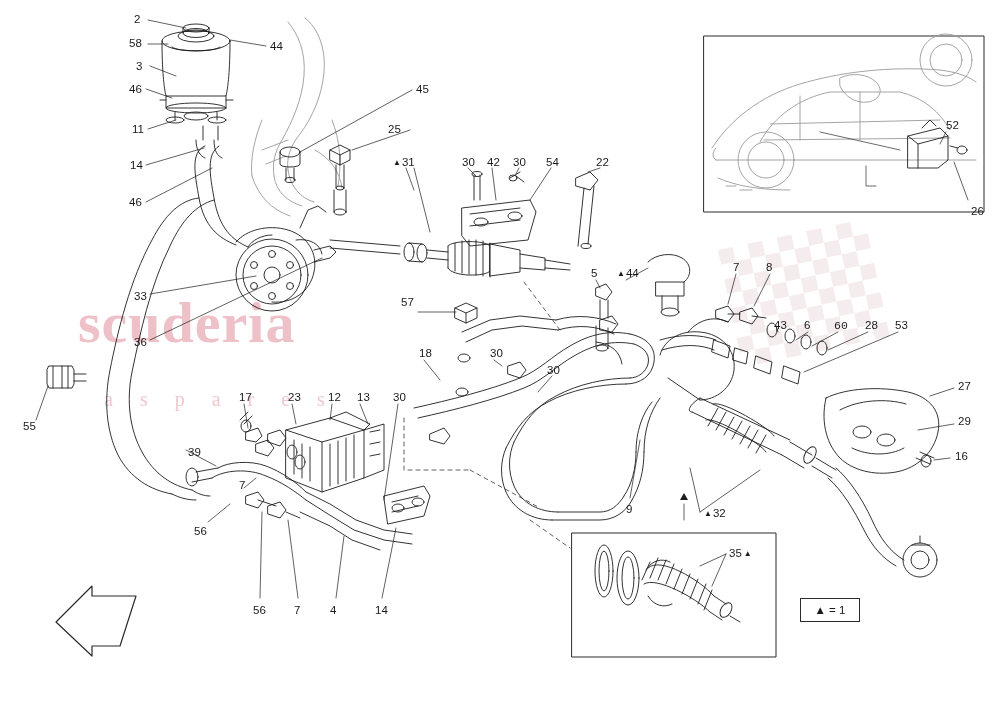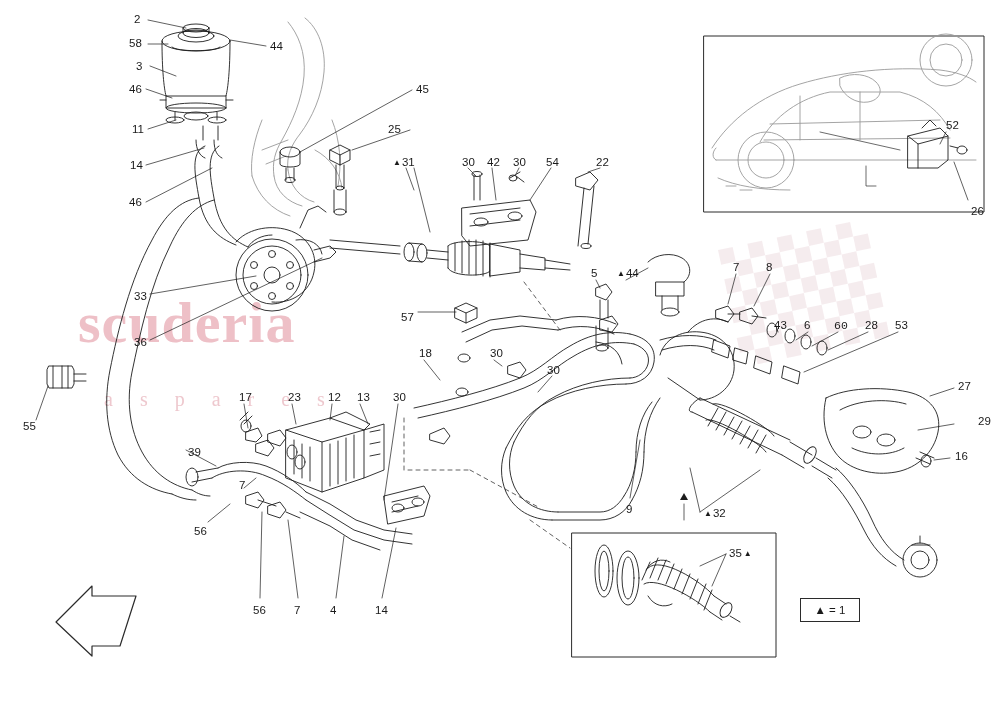--- a/index.html
+++ b/index.html
@@ -526,33 +526,33 @@
   <div class="callout" style="left:591px; top:268px;">5</div>
   <div class="callout tri" style="left:617px; top:268px;">44</div>
   <div class="callout" style="left:733px; top:262px;">7</div>
   <div class="callout" style="left:766px; top:262px;">8</div>
   <div class="callout" style="left:134px; top:291px;">33</div>
   <div class="callout" style="left:774px; top:320px;">43</div>
   <div class="callout" style="left:804px; top:320px;">6</div>
   <div class="callout" style="left:834px; top:320px;font-family:Liberation Mono, monospace;">60</div>
   <div class="callout" style="left:865px; top:320px;">28</div>
   <div class="callout" style="left:895px; top:320px;">53</div>
-  <div class="callout" style="left:401px; top:312px;">57</div>
+  <div class="callout" style="left:401px; top:297px;">57</div>
   <div class="callout" style="left:134px; top:337px;">36</div>
   <div class="callout" style="left:419px; top:348px;">18</div>
   <div class="callout" style="left:490px; top:348px;">30</div>
   <div class="callout" style="left:547px; top:365px;">30</div>
   <div class="callout" style="left:958px; top:381px;">27</div>
   <div class="callout" style="left:239px; top:392px;">17</div>
   <div class="callout" style="left:288px; top:392px;">23</div>
   <div class="callout" style="left:328px; top:392px;">12</div>
   <div class="callout" style="left:357px; top:392px;">13</div>
   <div class="callout" style="left:393px; top:392px;">30</div>
   <div class="callout" style="left:23px; top:421px;">55</div>
-  <div class="callout" style="left:978px; top:416px;">29</div>
+  <div class="callout" style="left:958px; top:416px;">29</div>
   <div class="callout" style="left:188px; top:447px;">39</div>
   <div class="callout" style="left:955px; top:451px;">16</div>
   <div class="callout" style="left:239px; top:480px;">7</div>
   <div class="callout" style="left:626px; top:504px;">9</div>
   <div class="callout tri" style="left:704px; top:508px;">32</div>
   <div class="callout" style="left:194px; top:526px;">56</div>
   <div class="callout tri-after" style="left:729px; top:548px;">35</div>
   <div class="callout" style="left:253px; top:605px;">56</div>
   <div class="callout" style="left:294px; top:605px;">7</div>
   <div class="callout" style="left:330px; top:605px;">4</div>

